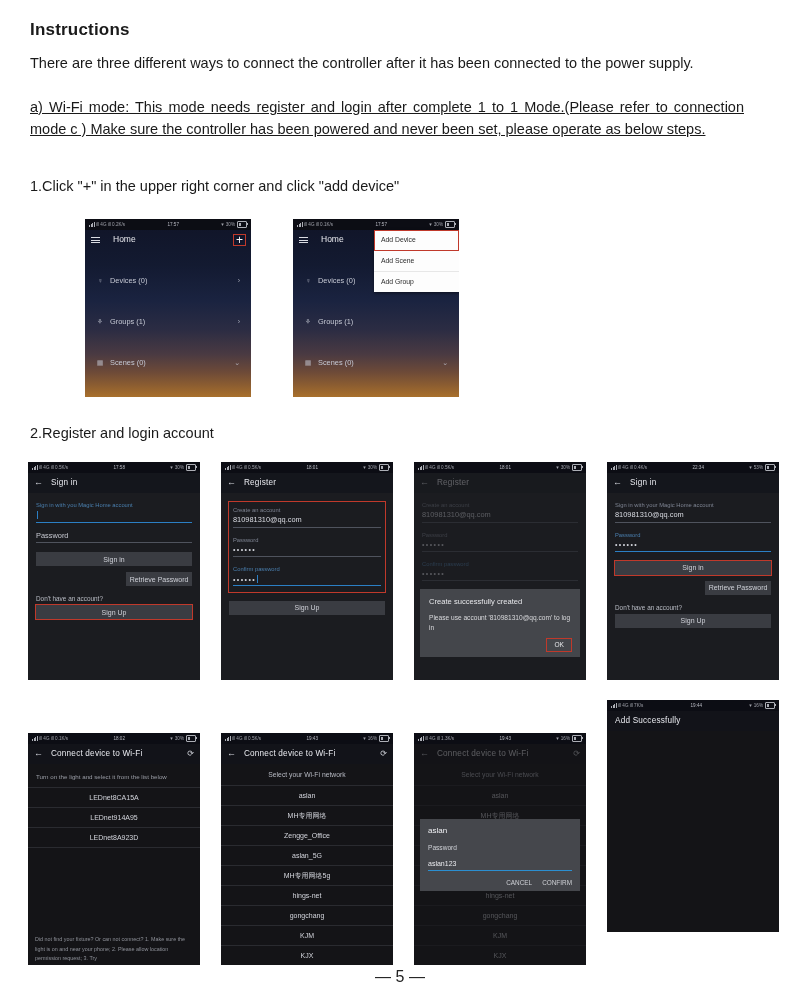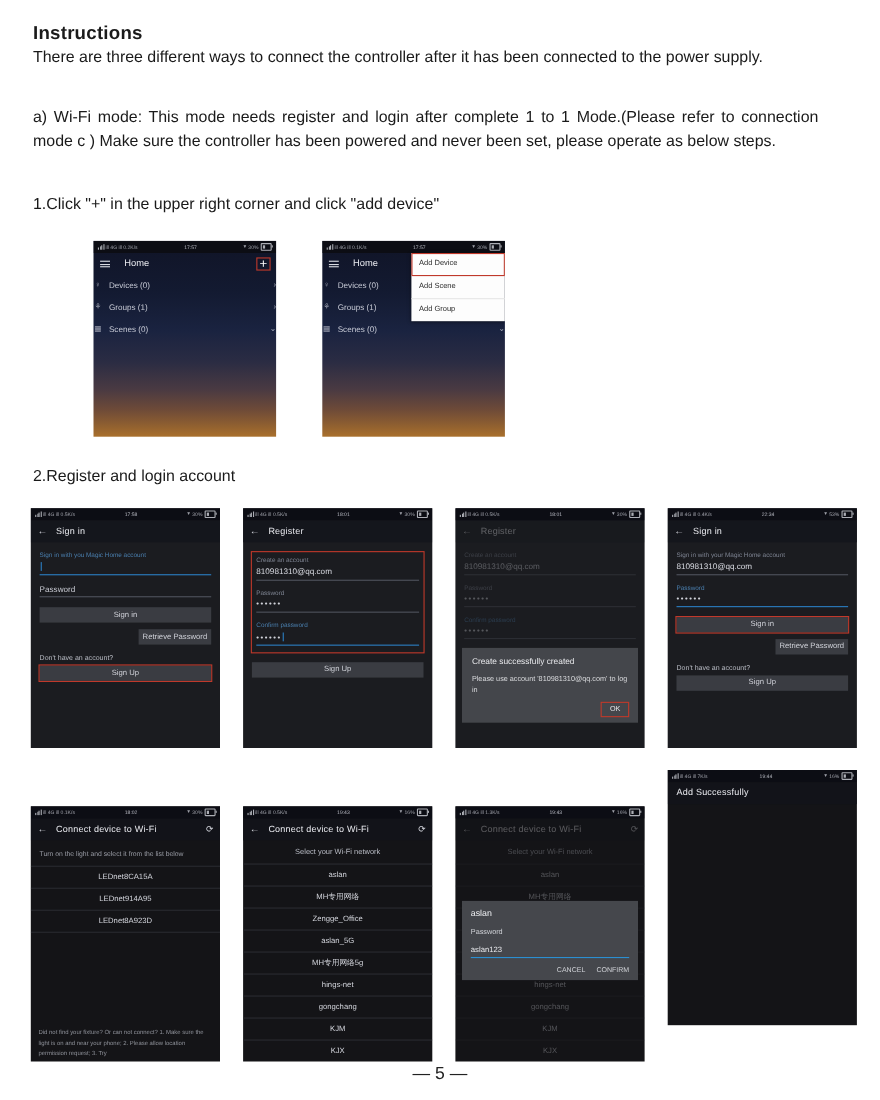--- a/index.html
+++ b/index.html
@@ -23,22 +23,22 @@
   .doc-title {
     position: absolute; left: 30px; top: 20px;
     font-size: 17px; font-weight: bold; letter-spacing: .2px;
   }
   .para {
     position: absolute; left: 30px;
     width: 714px;
     font-size: 14.5px; line-height: 22px;
   }
   .para.justify { text-align: justify; text-align-last: left; }
-  .p1 { top: 41px; }
-  .p2 { top: 96px; }
+  .p1 { top: 52px; }
+  .p2 { top: 96px; text-decoration: underline; }
   .step-h {
     position: absolute; left: 30px;
     font-size: 14.5px;
   }
   .s1 { top: 178px; }
   .s2 { top: 425px; }
   .s3 { top: 704px; }
   .page-num {
     position: absolute; left: 0; top: 968px; width: 800px;
     text-align: center; font-size: 16px; color: #222;
@@ -121,24 +121,25 @@
     width: 9px; display:flex; flex-direction:column; gap:1.6px;
   }
   .home .hamburger span{display:block;height:1px;background:#dadce3;}
   .home .home-title{ font-size: 8.5px; color:#e9eaef; margin-left:5px;}
   .home .plus{
     font-size: 12px; line-height: 10px; color: #ffffff; padding: 0 2px;
   }
   .row-item {
     height: 20px;
     display:flex; align-items:center;
-    padding: 0 0;
+    padding: 0 11px;
     gap: 6px;
     font-size: 7.4px;
     color: #c6c9d4;
+    margin-top: 21px;
   }
   .row-item .ic { width: 8px; text-align:center; opacity:.75; font-size:7px;}
   .row-item .lbl { flex:1; }
   .row-item .chev { font-size: 7px; opacity:.8; }
   .redbox { outline: 1.4px solid #c0392b; outline-offset: 0px; }
   .menu-pop {
     position: absolute;
     right: 0; top: 11px;
     width: 85px;
     background: #fdfdfd;

